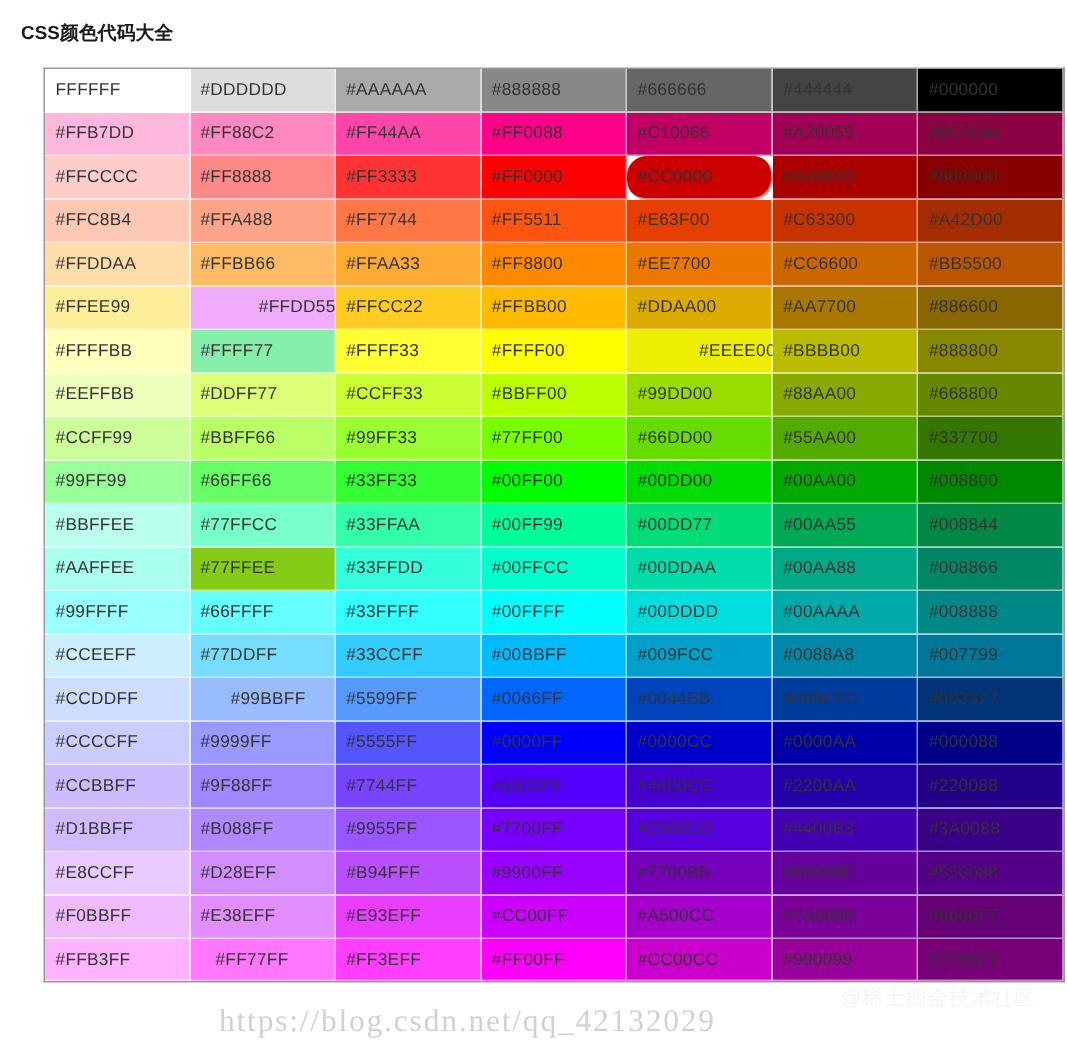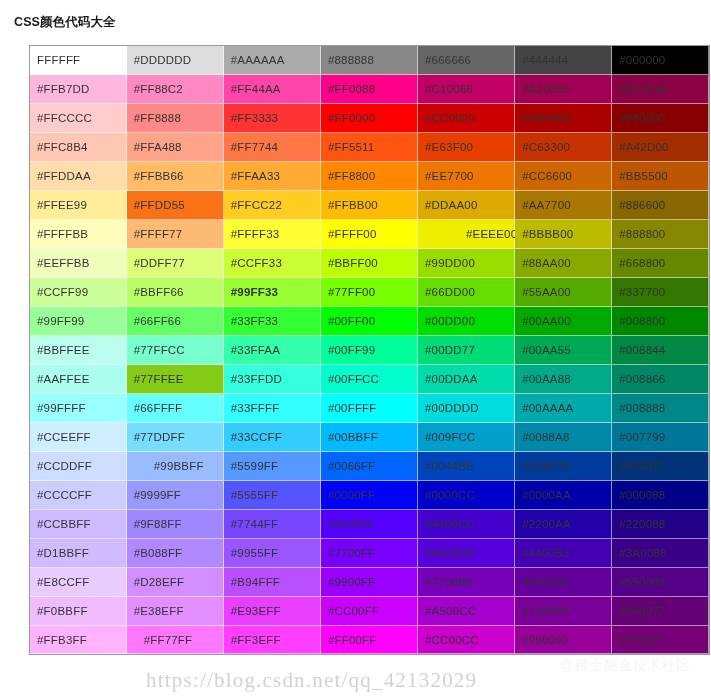--- a/index.html
+++ b/index.html
@@ -113,21 +113,21 @@
           <td style="background: rgb(255, 0, 136); color: rgb(51, 51, 51);">#FF0088</td>
           <td style="background: rgb(193, 0, 102); color: rgb(51, 51, 51);">#C10066</td>
           <td style="background: rgb(162, 0, 85); color: rgb(51, 51, 51);">#A20055</td>
           <td style="background: rgb(140, 0, 68); color: rgb(51, 51, 51); margin-left: 35px;">#8C0044</td>
         </tr>
         <tr>
           <td style="background: rgb(255, 204, 204); color: rgb(51, 51, 51);">#FFCCCC</td>
           <td style="background: rgb(255, 136, 136); color: rgb(51, 51, 51);">#FF8888</td>
           <td style="background: rgb(255, 51, 51); color: rgb(51, 51, 51);">#FF3333</td>
           <td style="background: rgb(255, 0, 0); color: rgb(51, 51, 51);">#FF0000</td>
-          <td style="background: rgb(204, 0, 0); color: rgb(51, 51, 51);">#CC0000</td>
+          <td style="background: rgb(204, 0, 0); color: rgb(51, 51, 51); border-radius: 13px;">#CC0000</td>
           <td style="background: rgb(170, 0, 0); color: rgb(51, 51, 51);">#AA0000</td>
           <td style="background: rgb(136, 0, 0); color: rgb(51, 51, 51);">#880000</td>
         </tr>
         <tr>
           <td style="background: rgb(255, 200, 180); color: rgb(51, 51, 51);">#FFC8B4</td>
           <td style="background: rgb(255, 164, 136); color: rgb(51, 51, 51);">#FFA488</td>
           <td style="background: rgb(255, 119, 68); color: rgb(51, 51, 51);">#FF7744</td>
           <td style="background: rgb(255, 85, 17); color: rgb(51, 51, 51);">#FF5511</td>
           <td style="background: rgb(230, 63, 0); color: rgb(51, 51, 51);">#E63F00</td>
           <td style="background: rgb(198, 51, 0); color: rgb(51, 51, 51);">#C63300</td>
@@ -137,49 +137,49 @@
           <td style="background: rgb(255, 221, 170); color: rgb(51, 51, 51);">#FFDDAA</td>
           <td style="background: rgb(255, 187, 102); color: rgb(51, 51, 51);">#FFBB66</td>
           <td style="background: rgb(255, 170, 51); color: rgb(51, 51, 51);">#FFAA33</td>
           <td style="background: rgb(255, 136, 0); color: rgb(51, 51, 51);">#FF8800</td>
           <td style="background: rgb(238, 119, 0); color: rgb(51, 51, 51);">#EE7700</td>
           <td style="background: rgb(204, 102, 0); color: rgb(51, 51, 51);">#CC6600</td>
           <td style="background: rgb(187, 85, 0); color: rgb(51, 51, 51);">#BB5500</td>
         </tr>
         <tr>
           <td style="background: rgb(255, 238, 153); color: rgb(51, 51, 51);">#FFEE99</td>
-          <td style="background: #f97316; color: rgb(51, 51, 51);">#FFDD55</td>
+          <td style="background: #f0abfc; color: rgb(51, 51, 51); text-align: right;">#FFDD55</td>
           <td style="background: rgb(255, 204, 34); color: rgb(51, 51, 51);">#FFCC22</td>
           <td style="background: rgb(255, 187, 0); color: rgb(51, 51, 51);">#FFBB00</td>
           <td style="background: rgb(221, 170, 0); color: rgb(51, 51, 51);">#DDAA00</td>
           <td style="background: rgb(170, 119, 0); color: rgb(51, 51, 51);">#AA7700</td>
           <td style="background: rgb(136, 102, 0); color: rgb(51, 51, 51);">#886600</td>
         </tr>
         <tr>
           <td style="background: rgb(255, 255, 187); color: rgb(51, 51, 51);">#FFFFBB</td>
-          <td style="background: #fdba74; color: rgb(51, 51, 51); margin-top: 24px;">#FFFF77</td>
+          <td style="background: #86efac; color: rgb(51, 51, 51); margin-top: 24px;">#FFFF77</td>
           <td style="background: rgb(255, 255, 51); color: rgb(51, 51, 51);">#FFFF33</td>
           <td style="background: rgb(255, 255, 0); color: rgb(51, 51, 51);">#FFFF00</td>
           <td style="background: rgb(238, 238, 0); color: rgb(51, 51, 51); padding-left: 48px;">#EEEE00</td>
           <td style="background: rgb(187, 187, 0); color: rgb(51, 51, 51);">#BBBB00</td>
           <td style="background: rgb(136, 136, 0); color: rgb(51, 51, 51);">#888800</td>
         </tr>
         <tr>
           <td style="background: rgb(238, 255, 187); color: rgb(51, 51, 51);">#EEFFBB</td>
           <td style="background: rgb(221, 255, 119); color: rgb(51, 51, 51);">#DDFF77</td>
           <td style="background: rgb(204, 255, 51); color: rgb(51, 51, 51);">#CCFF33</td>
           <td style="background: rgb(187, 255, 0); color: rgb(51, 51, 51);">#BBFF00</td>
           <td style="background: rgb(153, 221, 0); color: rgb(51, 51, 51);">#99DD00</td>
           <td style="background: rgb(136, 170, 0); color: rgb(51, 51, 51);">#88AA00</td>
           <td style="background: rgb(102, 136, 0); color: rgb(51, 51, 51);">#668800</td>
         </tr>
         <tr>
           <td style="background: rgb(204, 255, 153); color: rgb(51, 51, 51);">#CCFF99</td>
           <td style="background: rgb(187, 255, 102); color: rgb(51, 51, 51);">#BBFF66</td>
-          <td style="background: rgb(153, 255, 51); color: rgb(51, 51, 51); font-weight: bold;">#99FF33</td>
+          <td style="background: rgb(153, 255, 51); color: rgb(51, 51, 51);">#99FF33</td>
           <td style="background: rgb(119, 255, 0); color: rgb(51, 51, 51);">#77FF00</td>
           <td style="background: rgb(102, 221, 0); color: rgb(51, 51, 51);">#66DD00</td>
           <td style="background: rgb(85, 170, 0); color: rgb(51, 51, 51);">#55AA00</td>
           <td style="background: rgb(51, 119, 0); color: rgb(51, 51, 51);">#337700</td>
         </tr>
         <tr>
           <td style="background: rgb(153, 255, 153); color: rgb(51, 51, 51);">#99FF99</td>
           <td style="background: rgb(102, 255, 102); color: rgb(51, 51, 51);">#66FF66</td>
           <td style="background: rgb(51, 255, 51); color: rgb(51, 51, 51);">#33FF33</td>
           <td style="background: rgb(0, 255, 0); color: rgb(51, 51, 51);">#00FF00</td>

